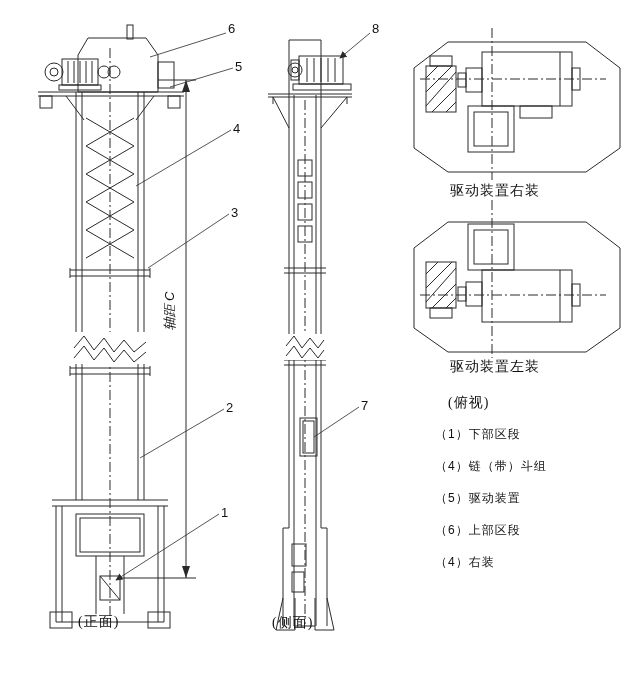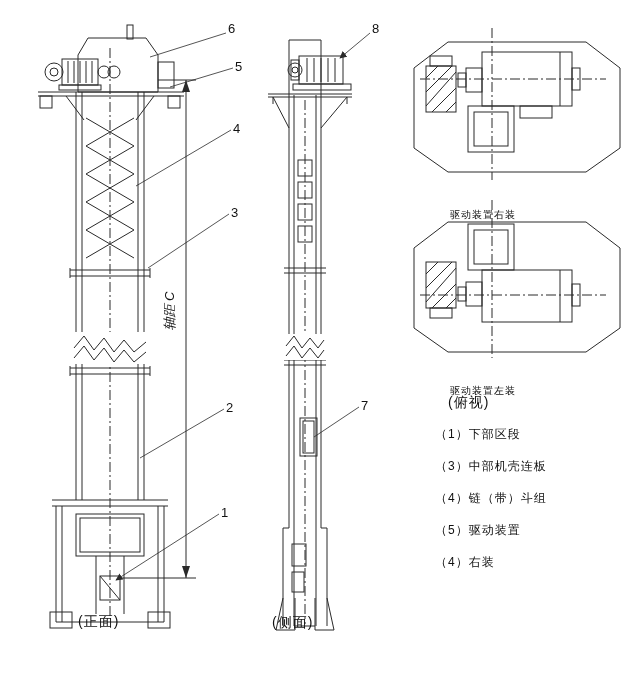--- a/index.html
+++ b/index.html
@@ -3,22 +3,22 @@
 <meta charset="utf-8">
 <style>
   html,body { margin:0; padding:0; background:#fff; }
   .canvas {
     position:relative; width:633px; height:684px; background:#fff;
     font-family:"Liberation Sans", sans-serif; overflow:hidden;
   }
   .canvas svg { position:absolute; left:0; top:0; }
   .t { position:absolute; color:#111; font-size:13px; white-space:nowrap; }
   .num { font-size:13px; }
-  .viewlabel { font-size:14px; letter-spacing:1px; }
-  .drivelabel { font-size:10px; letter-spacing:1px;margin-top:26px; }
+  .viewlabel { font-size:14px; letter-spacing:1px;font-family:Liberation Serif, serif; }
+  .drivelabel { font-size:14px; letter-spacing:1px; }
   .legend { position:absolute; left:435px; top:418px; }
   .legend-item { height:32px; line-height:32px; font-size:12px; color:#111; letter-spacing:1px; }
   .axis { transform:rotate(-90deg); transform-origin:center center; text-align:center; font-size:13px; font-style:italic; }
 </style>
 </head>
 <body>
 
 <div class="canvas">
 
   <svg width="633" height="684" viewBox="0 0 633 684">
@@ -265,19 +265,19 @@
 
   <div class="t viewlabel" style="left:78px;top:613px">(正面)</div>
   <div class="t viewlabel" style="left:272px;top:614px">(侧面)</div>
   <div class="t viewlabel" style="left:448px;top:394px">(俯视)</div>
 
   <div class="t drivelabel" style="left:450px;top:182px">驱动装置右装</div>
   <div class="t drivelabel" style="left:450px;top:358px">驱动装置左装</div>
 
   <div class="legend">
     <div class="legend-item">（1）下部区段</div>
-    <div class="legend-item">（3）中部机壳连板</div>
     <div class="legend-item">（4）链（带）斗组</div>
     <div class="legend-item">（5）驱动装置</div>
+    <div class="legend-item">（6）上部区段</div>
     <div class="legend-item">（4）右装</div>
   </div>
 
 </div>
 
 </body></html>

